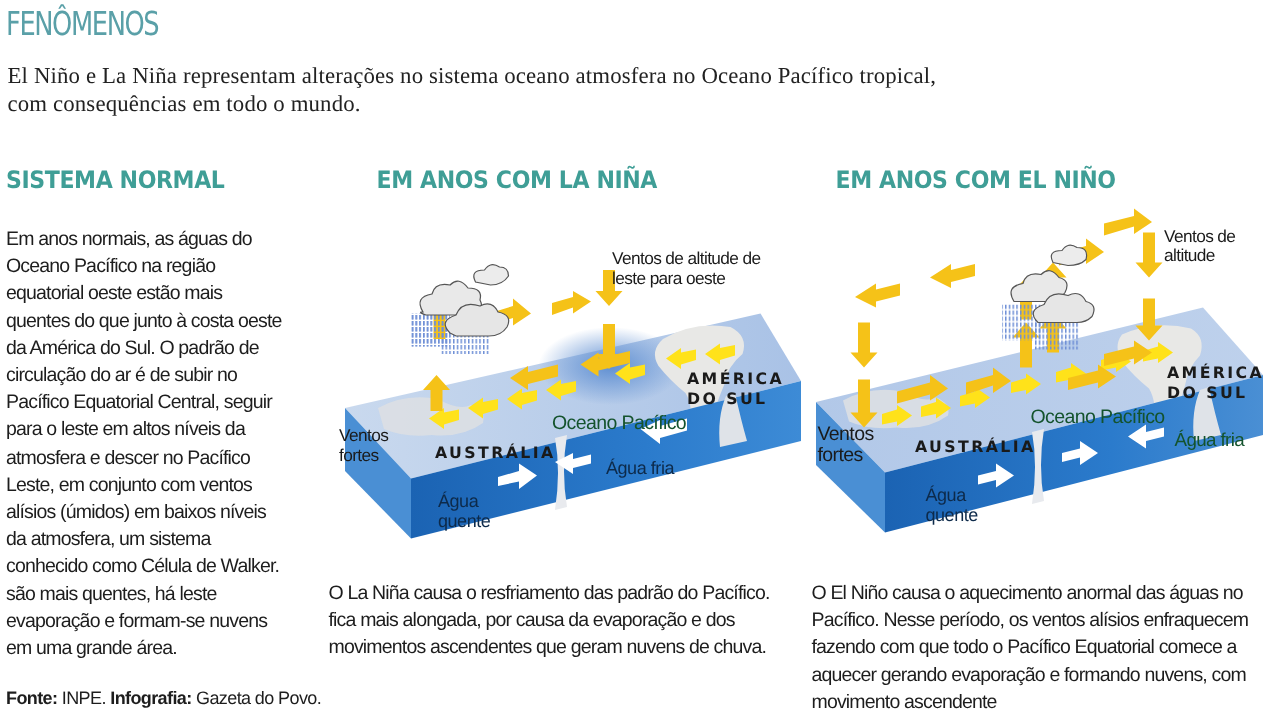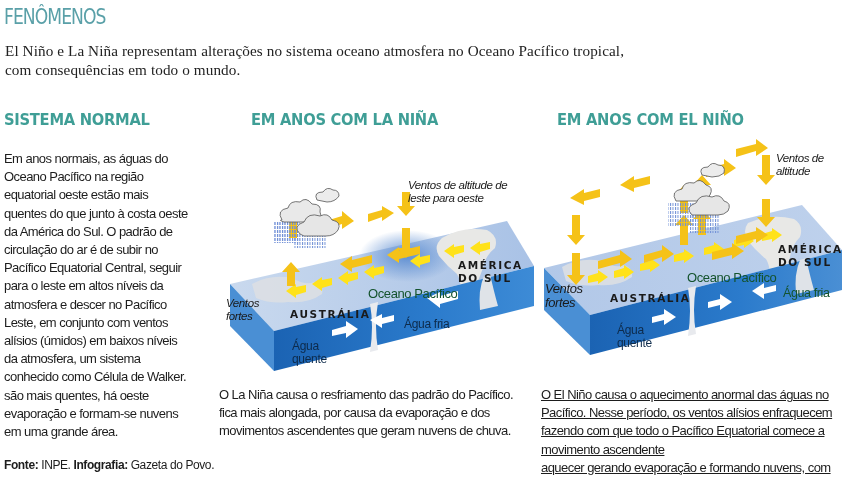--- a/index.html
+++ b/index.html
@@ -30,21 +30,21 @@
     }
     .credit {
       position: absolute; left: 4px; top: 458px;
       font-family: "Liberation Sans", sans-serif; font-size: 12px; color: #1d1d1d; letter-spacing: -0.4px;
     }
     .credit b { font-weight: bold; }
 
     .diagram { position: absolute; }
     .diagram svg { position: absolute; left: 0; top: 0; overflow: visible; }
 
-    .lbl { position: absolute; font-family: "Liberation Sans", sans-serif; font-size: 11.5px; line-height: 12.5px; color: #1a1a1a; letter-spacing: -0.4px; white-space: nowrap; font-style: italic; }
+    .lbl { position: absolute; font-family: "Liberation Sans", sans-serif; font-size: 11.5px; line-height: 12.5px; color: #1a1a1a; letter-spacing: -0.4px; white-space: nowrap; }
     .lbl-caps { position: absolute; font-family: "DejaVu Sans", sans-serif; font-weight: bold; font-size: 10.5px; line-height: 13px; color: #1a1a1a; letter-spacing: 1.6px; white-space: nowrap; }
     .lbl-ocean { position: absolute; font-family: "Liberation Sans", sans-serif; font-size: 13px; color: #14532d; letter-spacing: -0.4px; white-space: nowrap; }
     .lbl-water { position: absolute; font-family: "Liberation Sans", sans-serif; font-size: 12px; line-height: 12.5px; color: #ffffff; letter-spacing: -0.3px; white-space: nowrap; }
   </style>
 </head>
 <body>
 
 <div class="kicker">FENÔMENOS</div>
 <div class="lede">
   <div>El Niño e La Niña representam alterações no sistema oceano atmosfera no Oceano Pacífico tropical,</div>
@@ -59,31 +59,31 @@
   <div>quentes do que junto à costa oeste</div>
   <div>da América do Sul. O padrão de</div>
   <div>circulação do ar é de subir no</div>
   <div>Pacífico Equatorial Central, seguir</div>
   <div>para o leste em altos níveis da</div>
   <div>atmosfera e descer no Pacífico</div>
   <div>Leste, em conjunto com ventos</div>
   <div>alísios (úmidos) em baixos níveis</div>
   <div>da atmosfera, um sistema</div>
   <div>conhecido como Célula de Walker.</div>
-  <div>são mais quentes, há oeste</div>
+  <div>são mais quentes, há leste</div>
   <div>evaporação e formam-se nuvens</div>
   <div>em uma grande área.</div>
 </div>
 <div class="credit">
   <b>Fonte:</b><span> INPE. </span><b>Infografia:</b><span> Gazeta do Povo.</span>
 </div>
 
 <div class="section-title" style="left:251px; top:110px;">EM ANOS COM LA NIÑA</div>
 
-<div class="diagram" style="left:222px; top:166px; width:315px; height:210px;">
+<div class="diagram" style="left:222px; top:154px; width:315px; height:210px;">
   <svg width="315" height="210" viewBox="0 0 315 210">
     <defs>
       <linearGradient id="lnTop" x1="0" y1="0" x2="1" y2="0">
         <stop offset="0" stop-color="#c9d9ee"></stop>
           <stop offset="1" stop-color="#a9c2e6"></stop>
       </linearGradient>
       <linearGradient id="lnFront" x1="0" y1="0" x2="1" y2="0">
         <stop offset="0" stop-color="#1b63b3"></stop>
           <stop offset="0.6" stop-color="#2b7bcc"></stop>
           <stop offset="1" stop-color="#3d8bd6"></stop>
@@ -258,19 +258,19 @@
     <div>DO SUL</div>
   </div>
   <div class="lbl-ocean" style="left:147px; top:135px;">Oceano Pacífico</div>
   <div class="lbl-ocean" style="left:243px; top:151px; font-size:12.5px;">Água fria</div>
   <div class="lbl-water" style="left:77px; top:189px;">
     <div style="color:#0d2a4a;">Água</div>
     <div style="color:#0d2a4a;">quente</div>
   </div>
 </div>
 
-<div class="body-text" style="left:541px; top:366px; width:305px;text-decoration:underline;">
+<div class="body-text" style="left:541px; top:366px; width:305px;">
   <div>O El Niño causa o aquecimento anormal das águas no</div>
   <div>Pacífico. Nesse período, os ventos alísios enfraquecem</div>
   <div>fazendo com que todo o Pacífico Equatorial comece a</div>
+  <div>aquecer gerando evaporação e formando nuvens, com</div>
   <div>movimento ascendente</div>
-  <div>aquecer gerando evaporação e formando nuvens, com</div>
 </div>
 
 </body></html>

